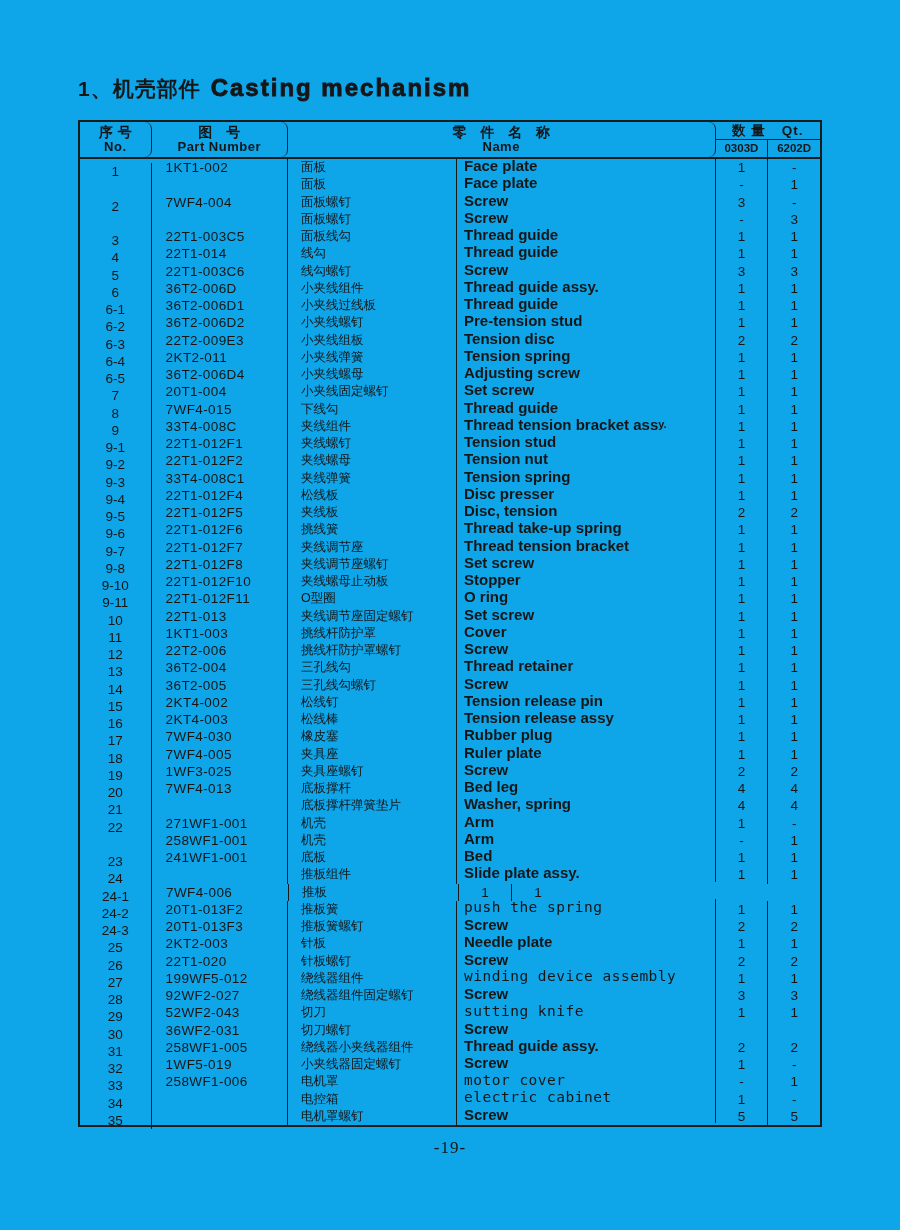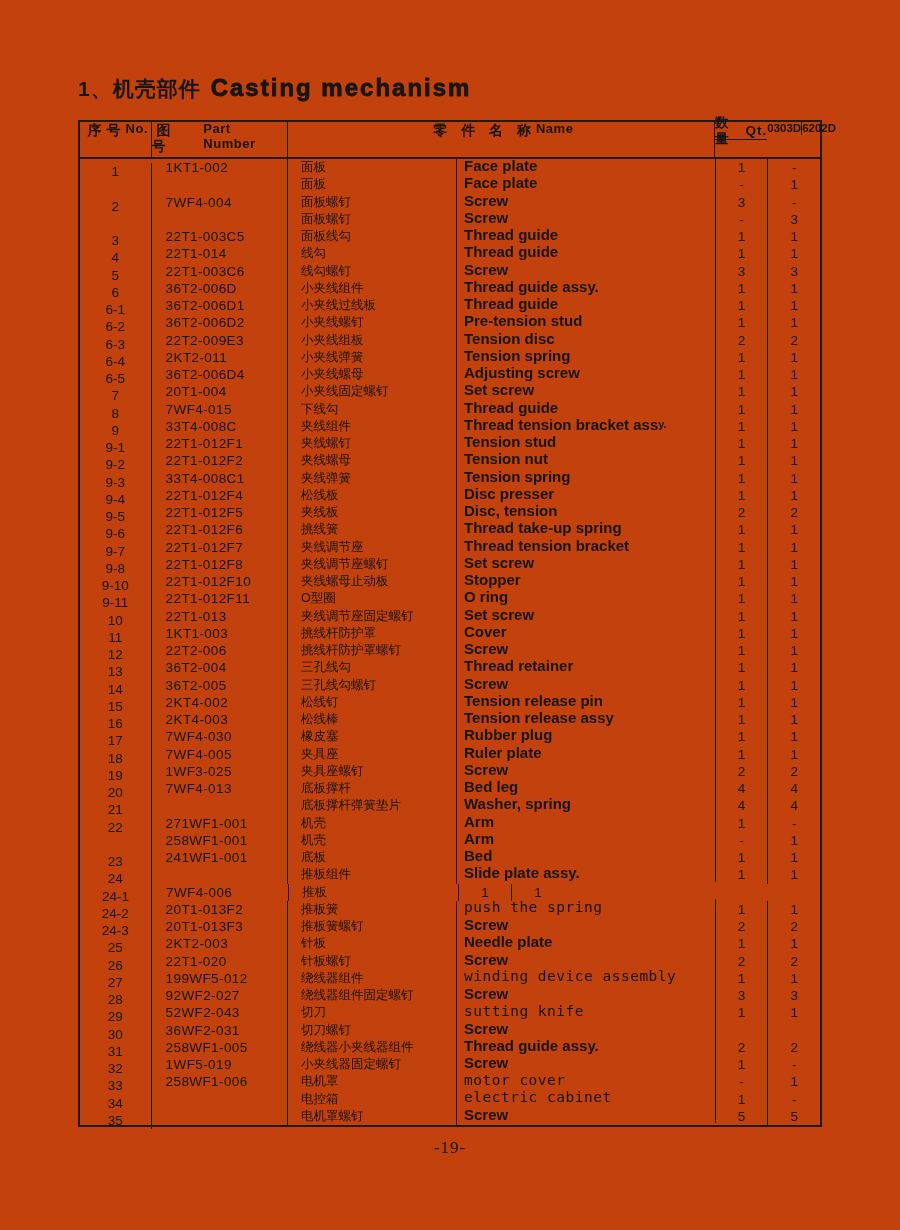--- a/index.html
+++ b/index.html
@@ -1,36 +1,36 @@
 <!DOCTYPE html>
 <html><head>
 <meta charset="utf-8">
 <style>
   html,body { margin:0; padding:0; }
   body { background:#e8e8e6; }
   .page {
     position:relative; width:900px; height:1230px; margin:0 auto;
-    background:#c2410c; color:#161616;
+    background:#0ea5e9; color:#161616;
     font-family:"Liberation Sans", sans-serif;
     overflow:hidden;
   }
   
   .title { position:absolute; left:78px; top:74px; white-space:nowrap; }
   .title-cn { font-size:21px; font-weight:700; letter-spacing:1px; }
   .title-en { font-size:24px; font-weight:700; letter-spacing:2px; margin-left:10px;
               -webkit-text-stroke:0.8px #161616; }
   
   .ptable {
     position:absolute; left:78px; top:120px; width:744px;
     border:2.5px solid #1c1c1c; box-sizing:border-box; background:transparent;
   }
   .thead { display:flex; height:37px; border-bottom:2px solid #1c1c1c; box-sizing:border-box; }
   .th {
-    display:flex; flex-direction:row; align-items:flex-start; justify-content:center;
-    box-sizing:border-box; border-right:1.5px solid #1c1c1c; line-height:1.15;
+    display:flex; flex-direction:column; align-items:center; justify-content:center;
+    box-sizing:border-box; border-right:1.5px solid #1c1c1c; line-height:1.15;border-radius:7px;
   }
   .th:last-child { border-right:none; }
   .th .cjk { font-size:14px; font-weight:700; letter-spacing:5px; text-indent:5px; }
   .th .lat { font-size:13px; font-weight:700; letter-spacing:0.5px; }
   .th-no   { width:72px; }
   .th-part { width:137px; }
   .th-name { width:430px; }
   .th-qty  { width:105px; padding:0; justify-content:flex-start; }
   .qty-top {
     width:100%; height:18px; display:flex; align-items:center; justify-content:center;

